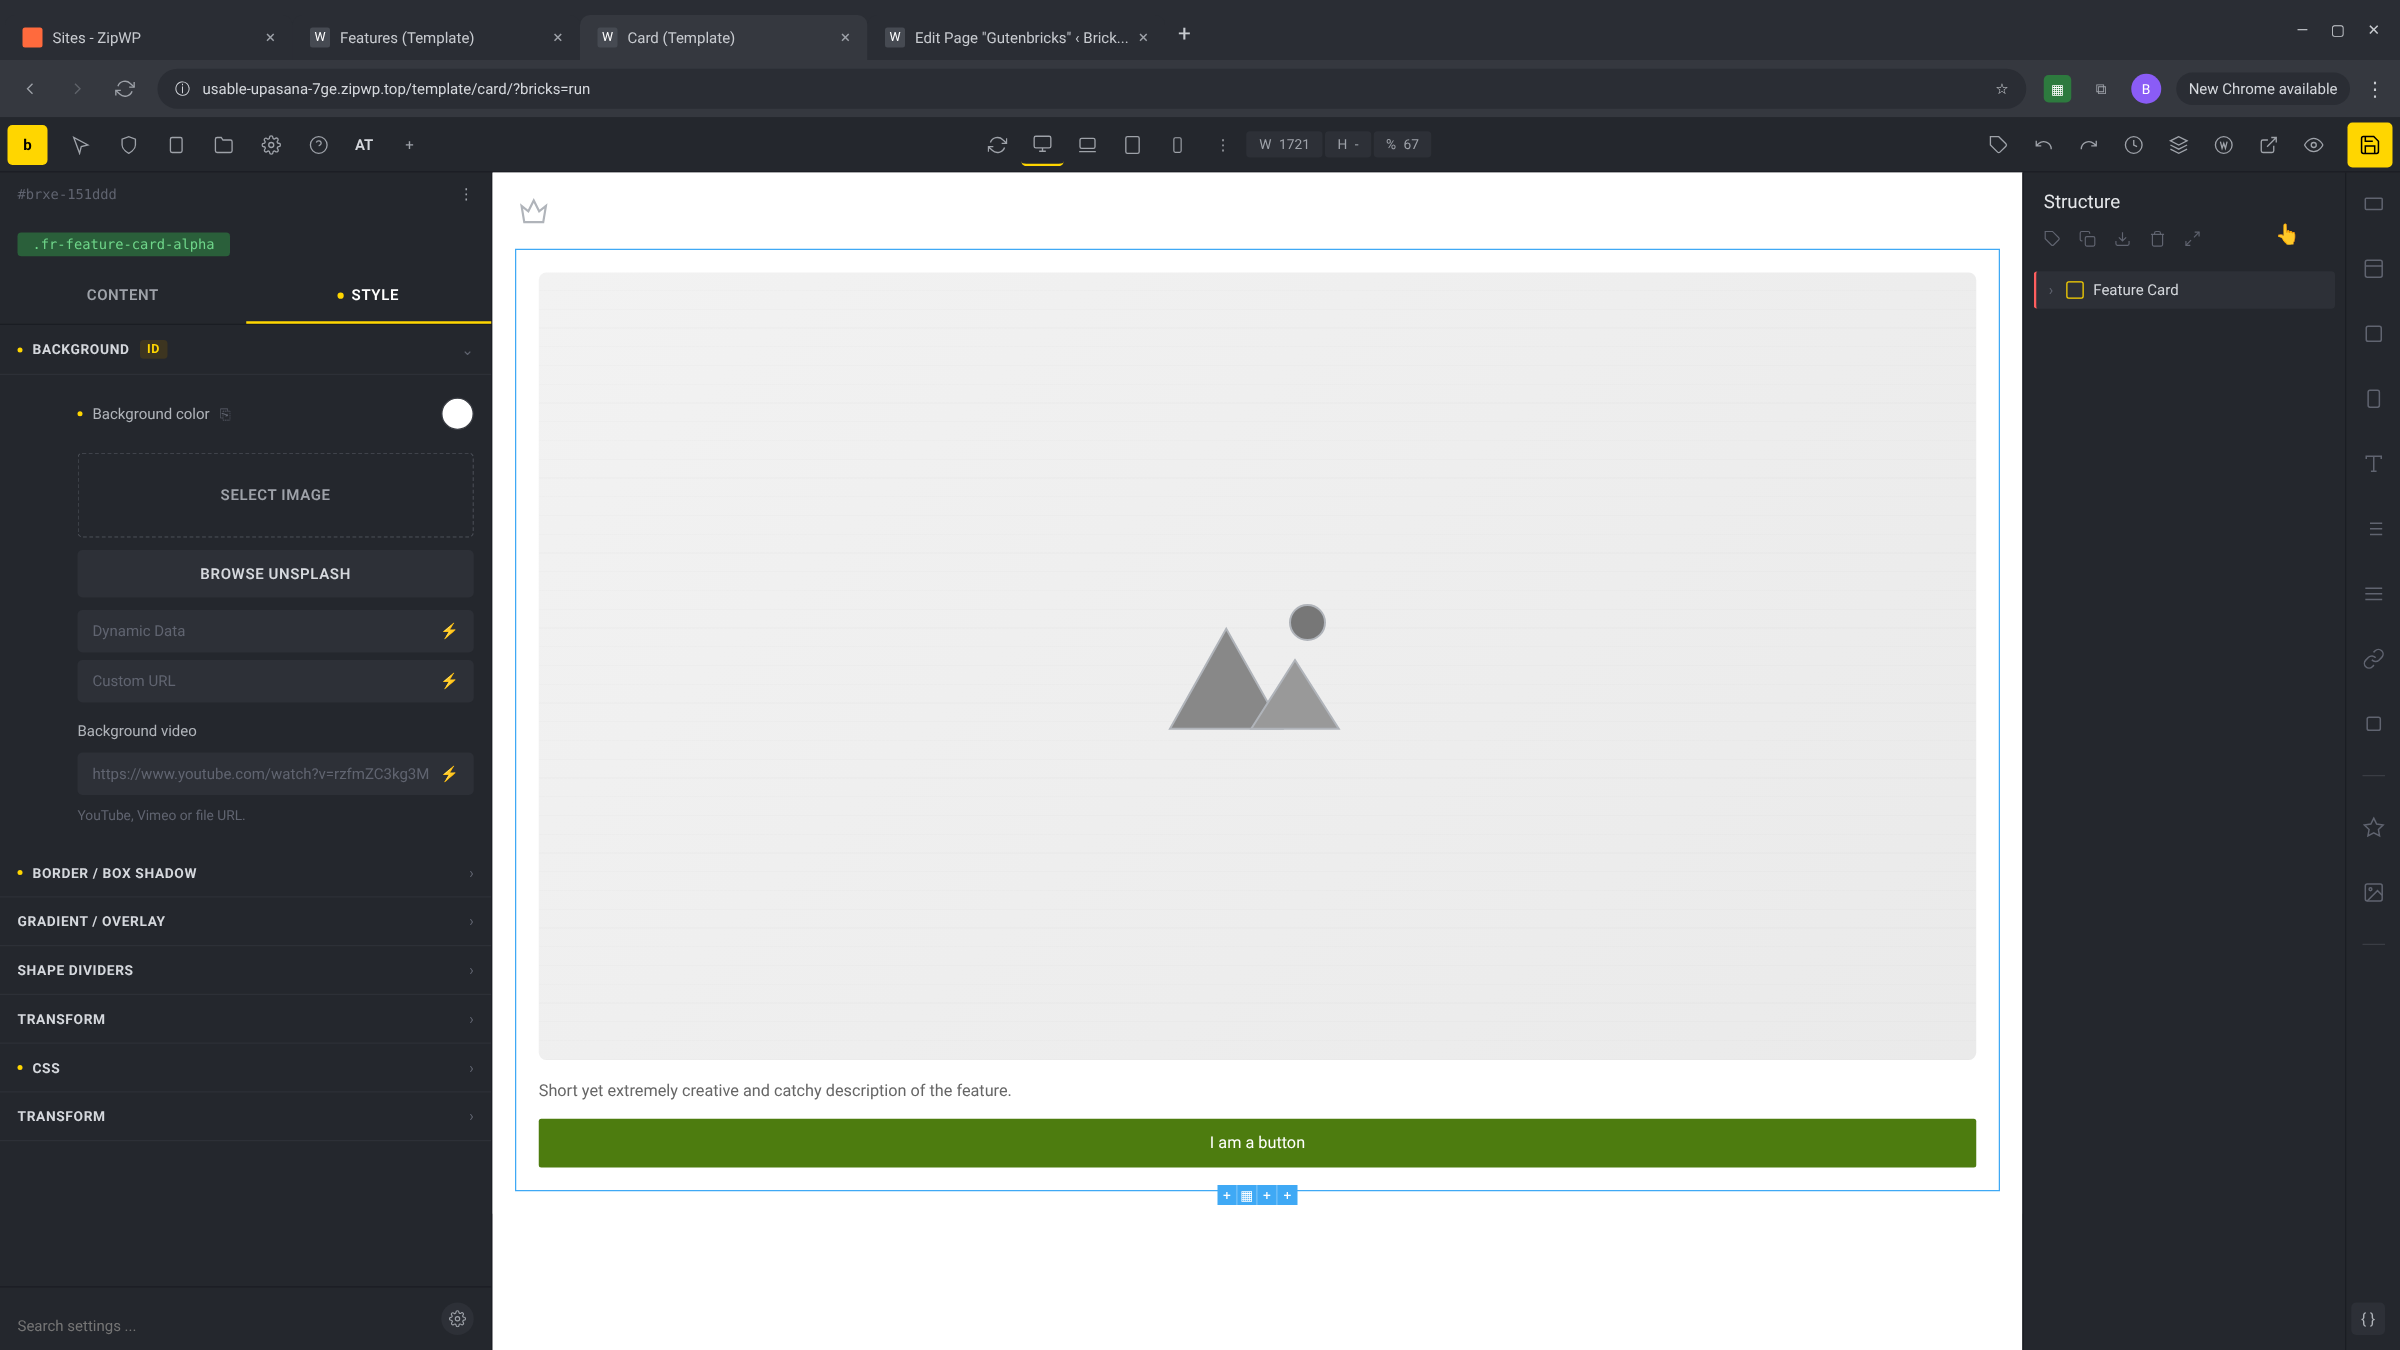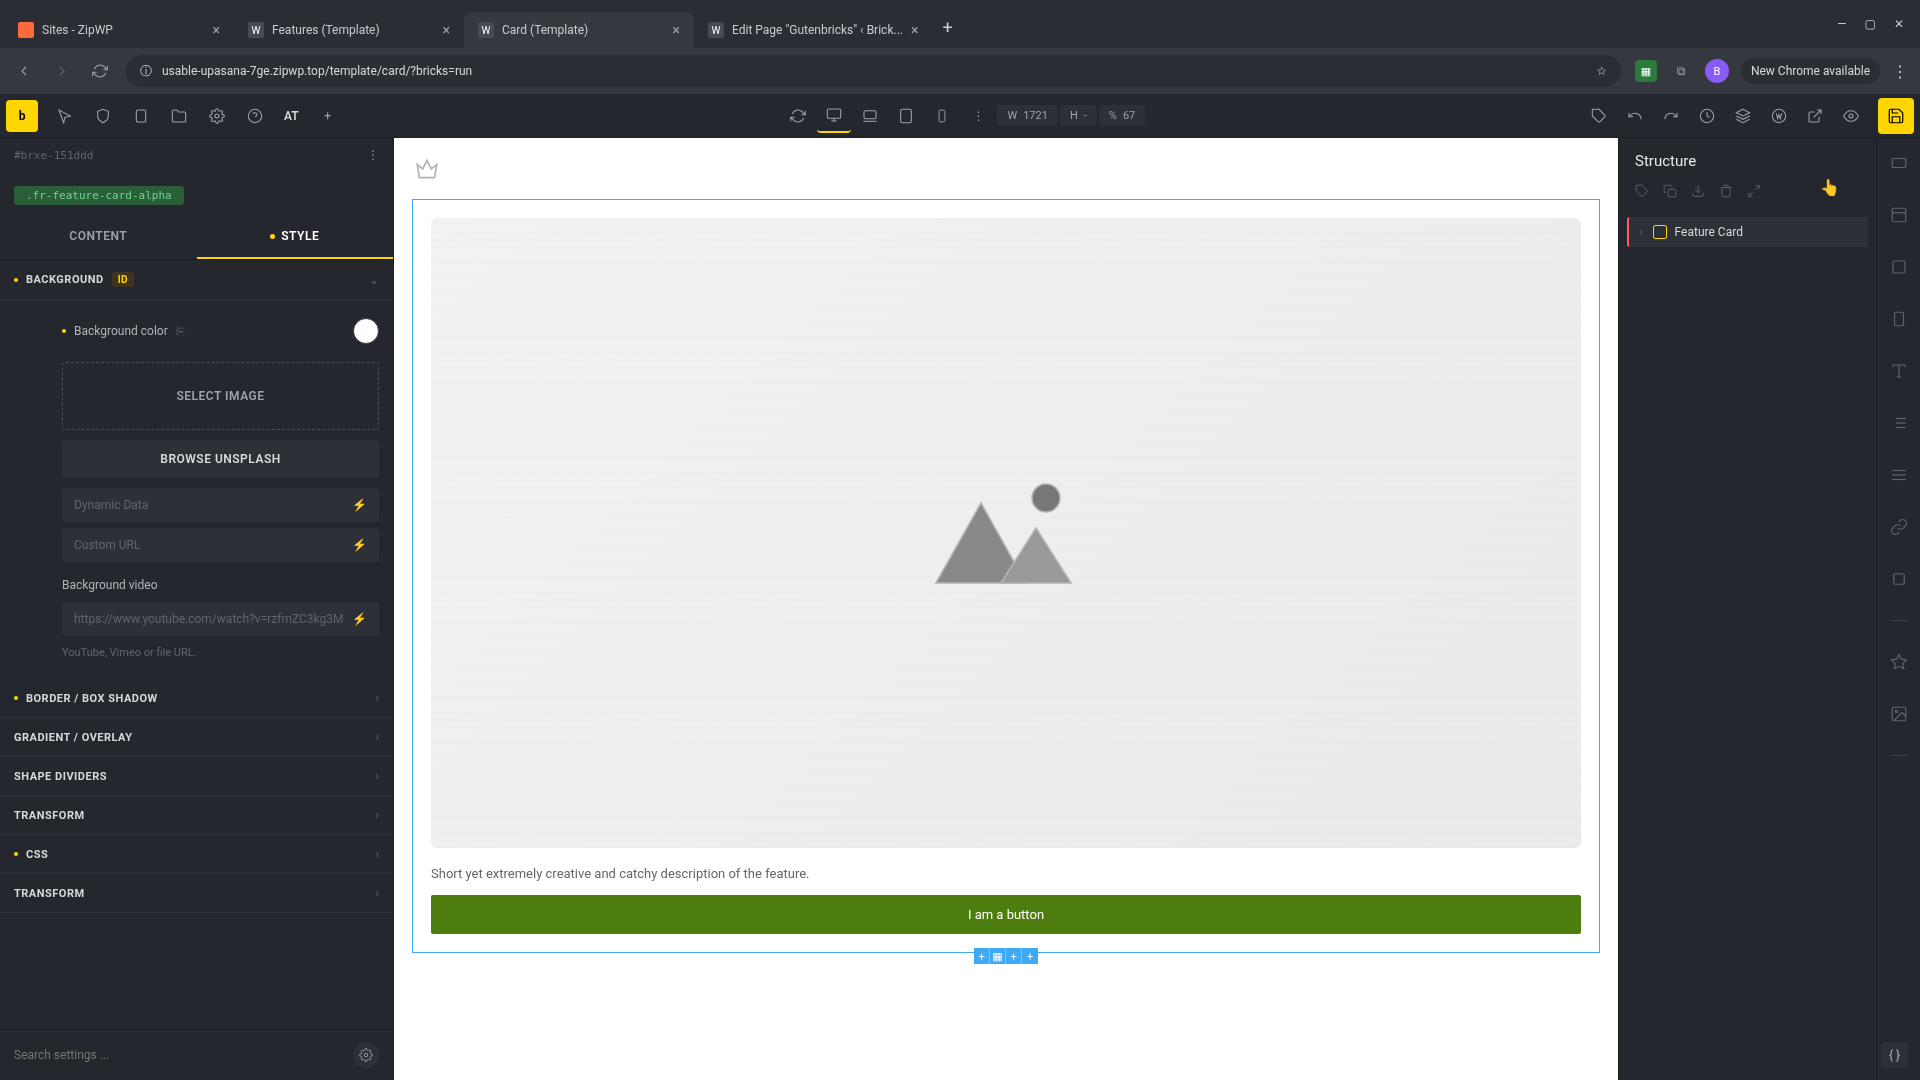--- a/index.html
+++ b/index.html
@@ -65,21 +65,21 @@
 .field-label .bullet { width:4px; height:4px; background:#ffd600; border-radius:50%; }
 .color-swatch { width:26px; height:26px; background:#fff; border-radius:50%; border:1px solid #3a3d44; }
 .link-icon { color:#606470; font-size:11px; }
 
 .select-image { border: 1.5px dashed #4a4e56; border-radius:4px; padding: 26px; text-align:center; color:#9ea2a9; font-size:12px; font-weight:600; letter-spacing:0.5px; margin: 10px 0; cursor:pointer; }
 .browse-btn { background:#2d3037; padding: 12px; text-align:center; color:#d5d8dd; font-size:12px; font-weight:600; border-radius:4px; cursor:pointer; letter-spacing:0.5px; margin-bottom:10px; }
 .input-field { background:#2d3037; border-radius:4px; padding:10px 12px; margin:6px 0; display:flex; align-items:center; justify-content:space-between; color:#606470; font-size:12px; }
 .input-field .bolt { color:#9ea2a9; }
 .help-text { color:#606470; font-size:11px; padding: 4px 0 10px; }
 
-.search-bottom { padding: 12px 14px; border-top:1px solid #1a1d23; display:flex; align-items:center; }
+.search-bottom { padding: 12px 14px; border-top:1px solid #1a1d23; display:flex; align-items:flex-end; }
 .search-bottom input { flex:1; background:transparent; border:none; color:#9ea2a9; font-size:12px; outline:none; }
 .search-bottom .gear { width:26px; height:26px; background:#2d3037; border-radius:50%; display:flex; align-items:center; justify-content:center; color:#9ea2a9; }
 
 
 .canvas-wrap { flex:1; background:#fff; display:flex; flex-direction:column; position:relative; overflow:hidden; }
 .canvas-inner { background:#fff; padding: 18px; }
 .crown { width:30px; height:26px; }
 .feature-card-sel { border: 1px solid #3fa9f5; position:relative; margin-top: 14px; }
 .card-img { height: 630px; background: linear-gradient(135deg, #f2f2f2 0%, #eaeaea 100%); border-radius:6px; margin: 18px; position:relative; overflow:hidden; display:flex; align-items:center; justify-content:center; }
 .wavy { position:absolute; inset:0; opacity:0.3; background: repeating-linear-gradient(180deg, transparent 0 14px, rgba(0,0,0,0.04) 14px 15px); }

